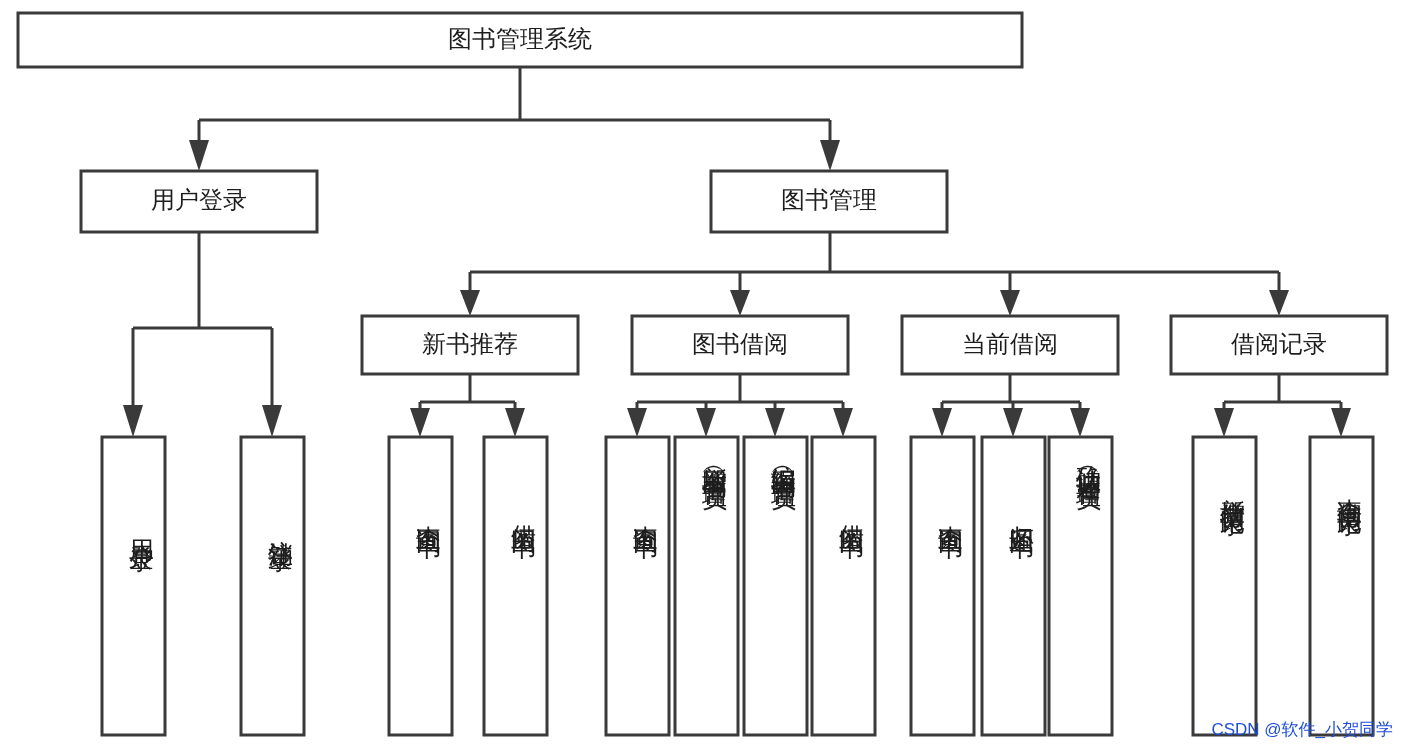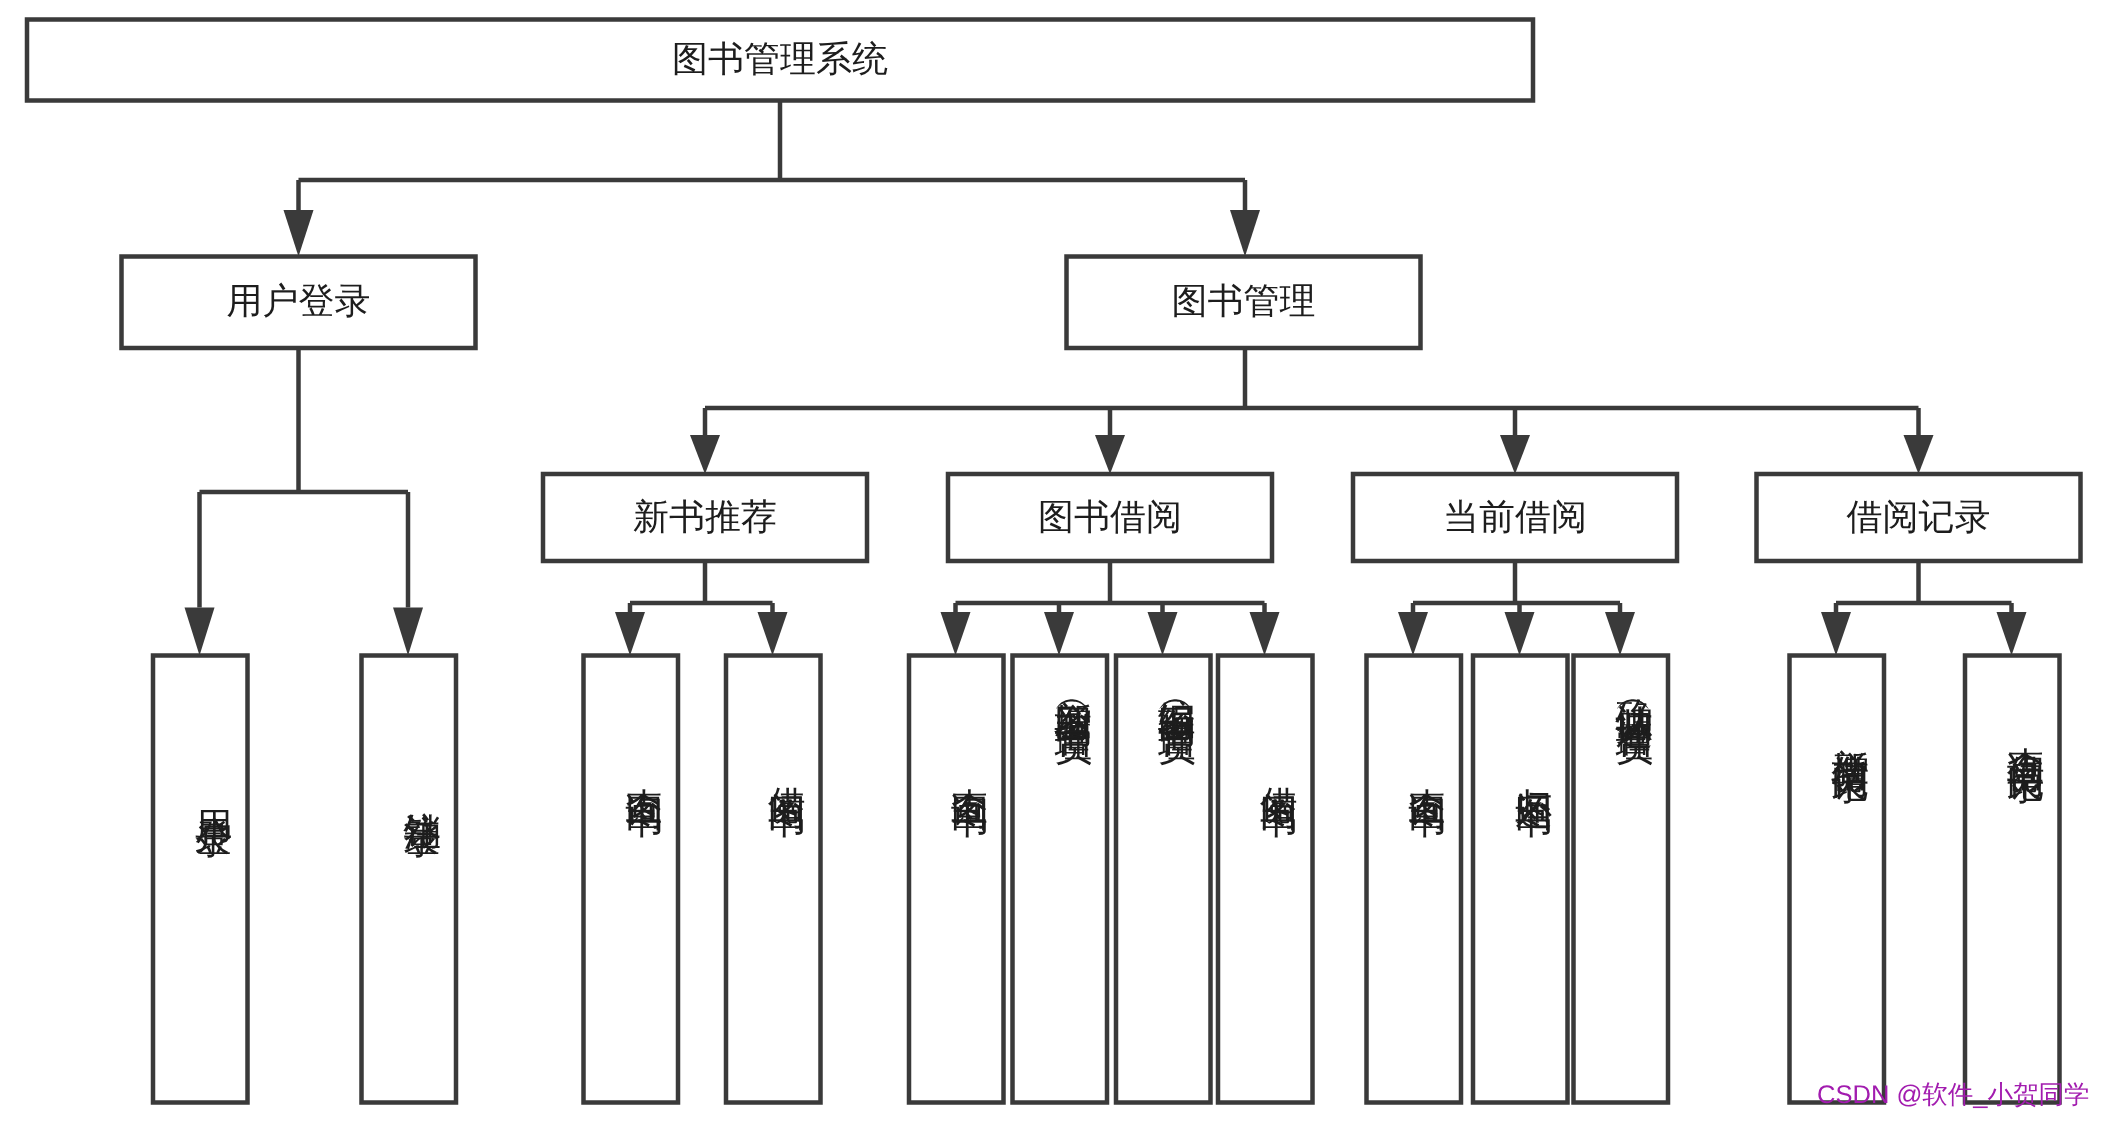--- a/index.html
+++ b/index.html
@@ -55,21 +55,21 @@
     writing-mode: vertical-rl;
     text-orientation: upright;
     letter-spacing: 3px;
   }
   .watermark {
     position: absolute;
     right: 12px;
     bottom: 6px;
     font-family: "Liberation Sans", "DejaVu Sans", sans-serif;
     font-size: 17px;
-    color: #a21caf;
+    color: #1d4ed8;
     white-space: nowrap;
     pointer-events: none;
   }
 </style>
 </head>
 <body>
 
 <div id="diagram-root">
   <svg class="flow" viewBox="0 0 1405 747" xmlns="http://www.w3.org/2000/svg">
 

